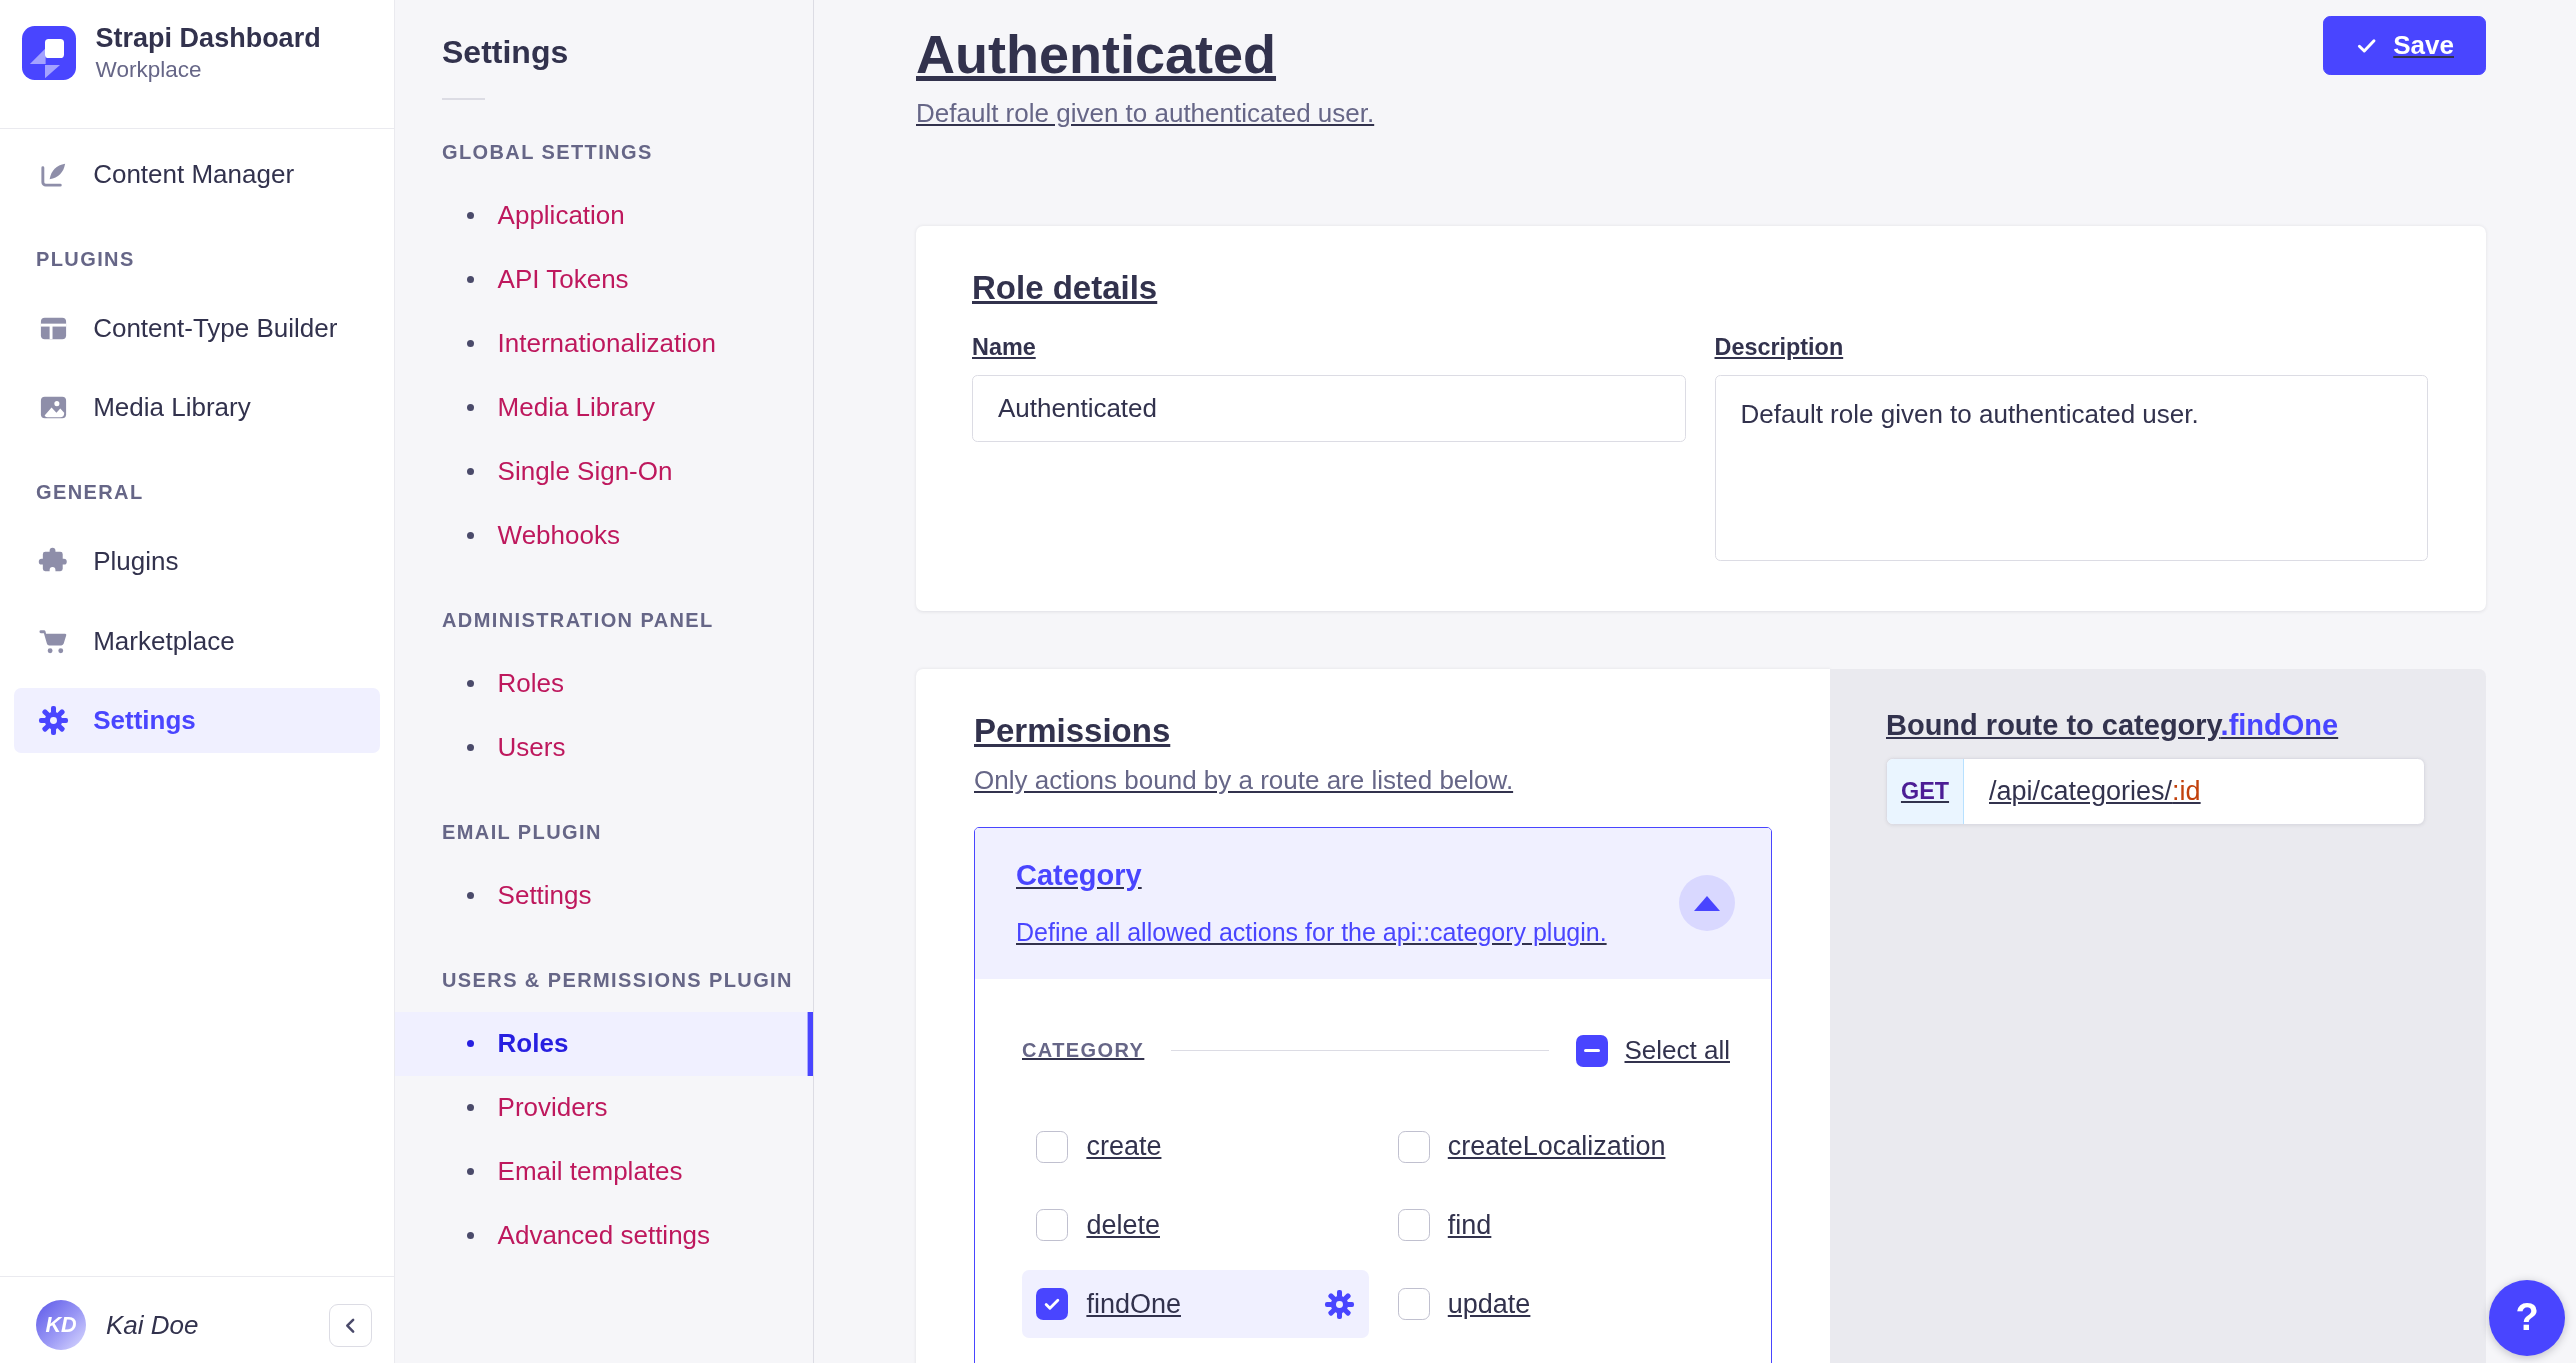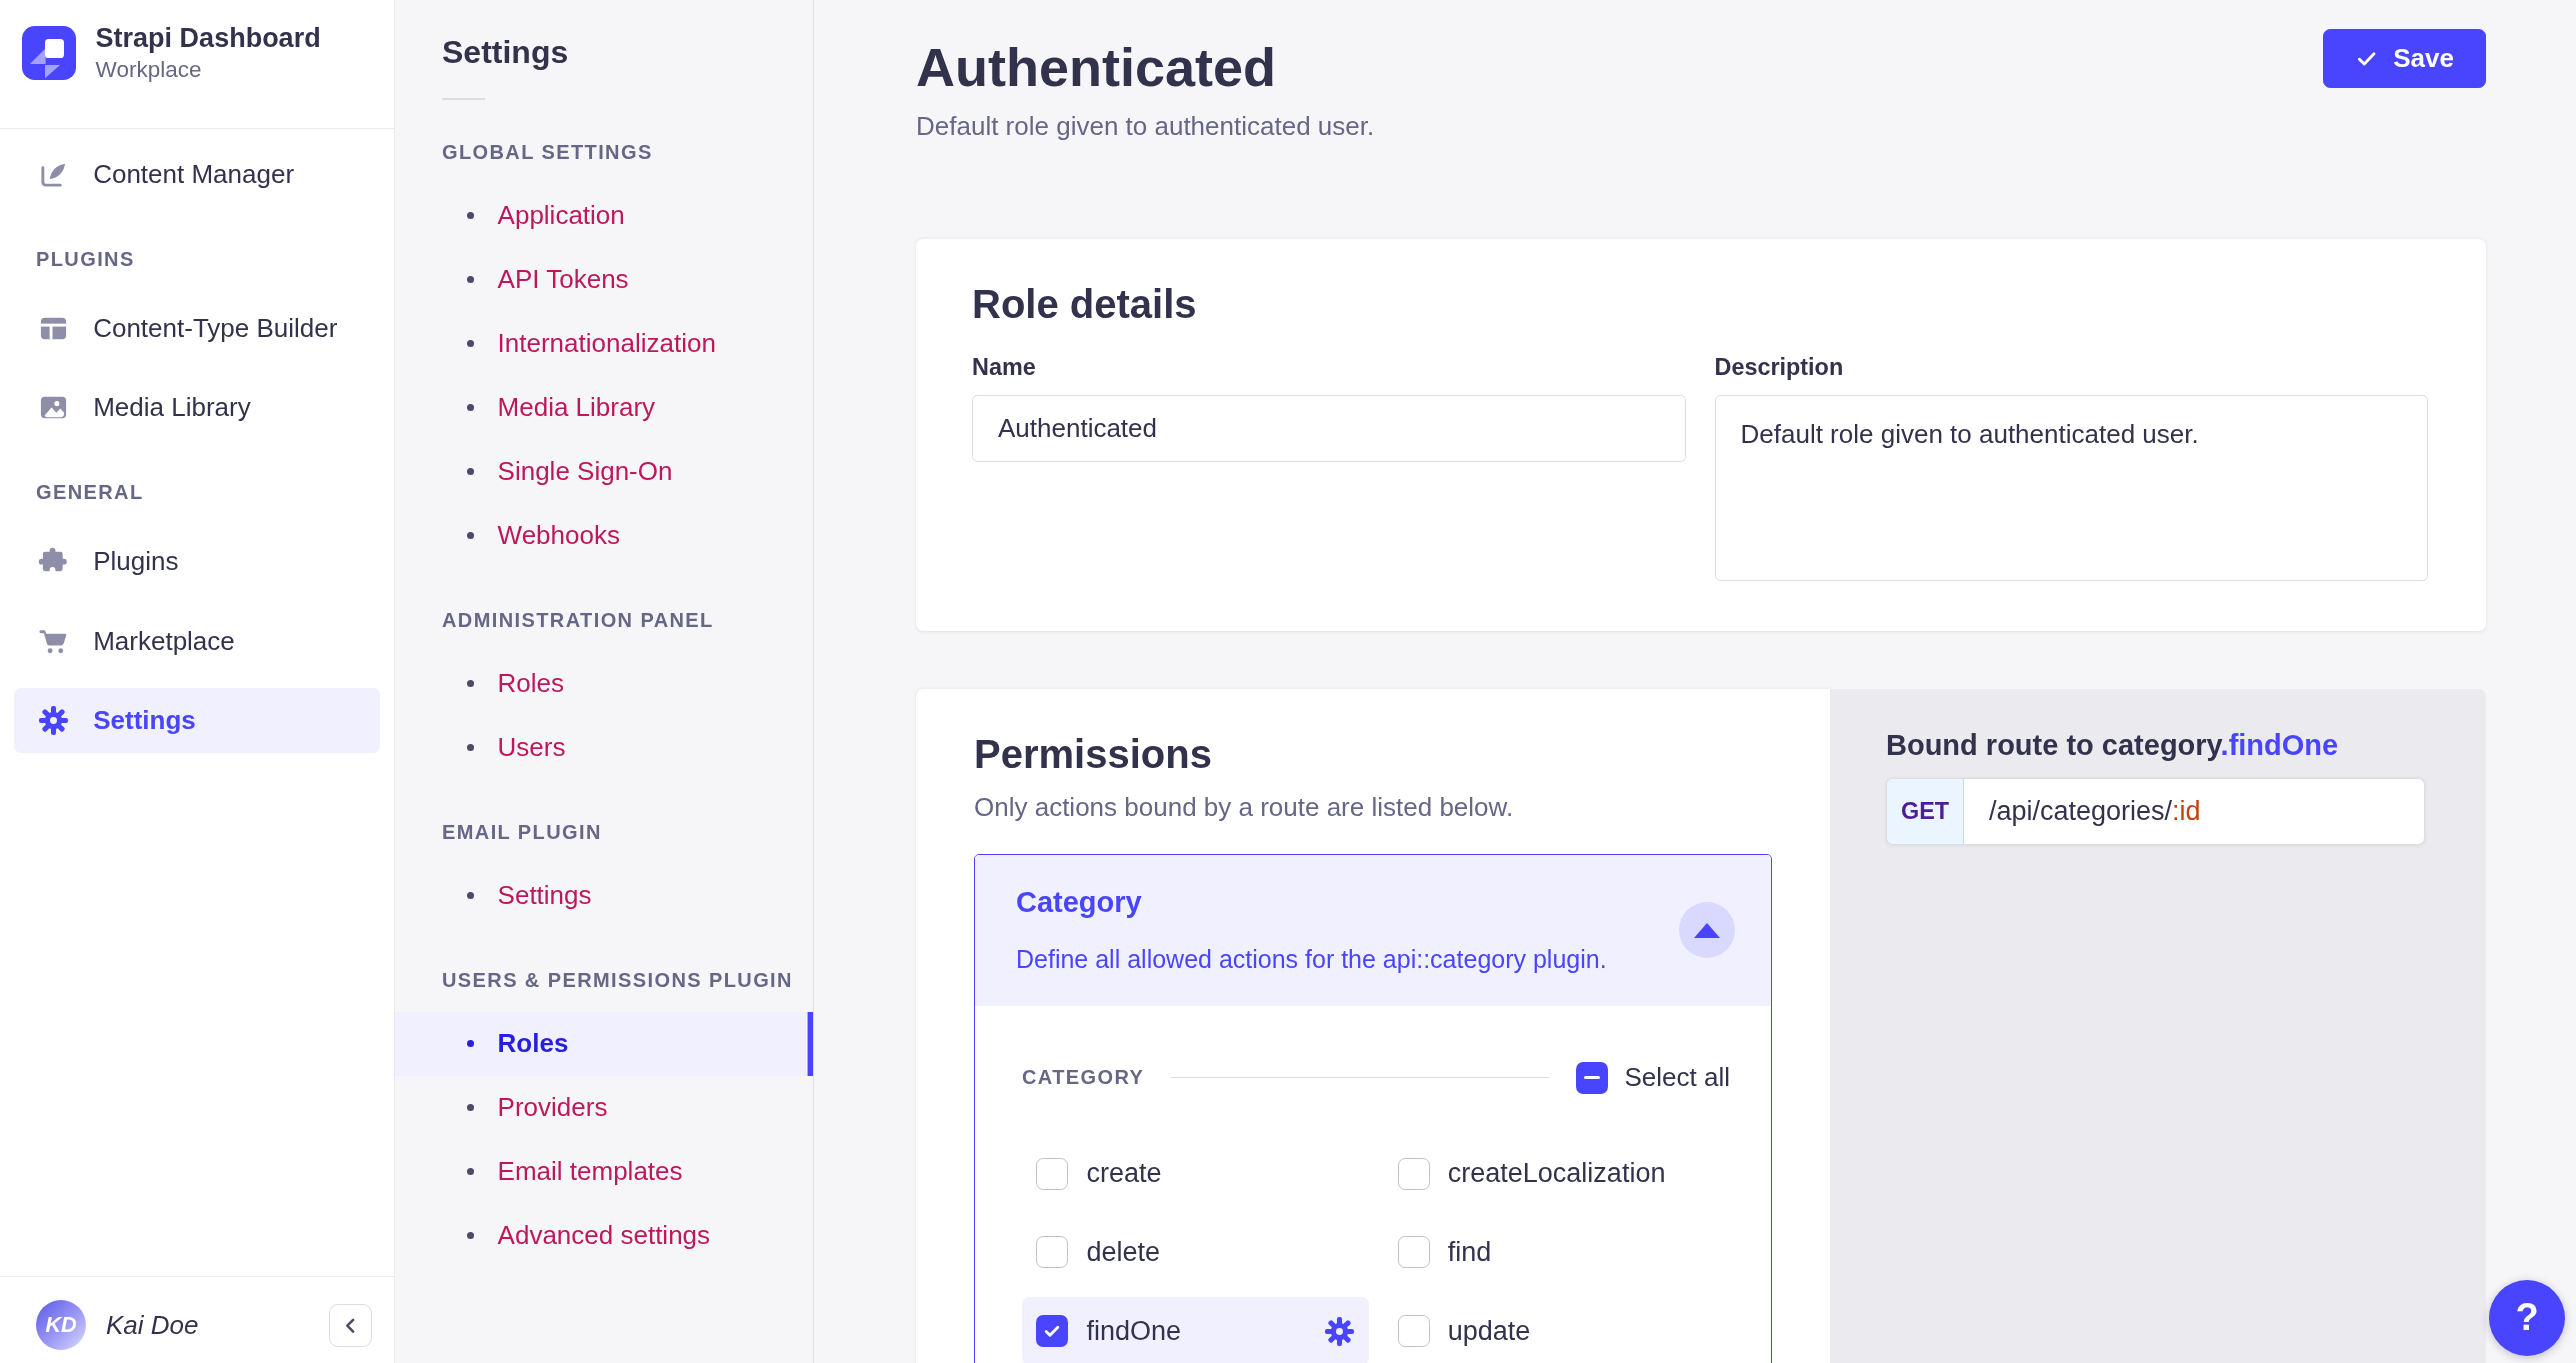--- a/index.html
+++ b/index.html
@@ -39,29 +39,29 @@
   .subnav-divider { width:43px; height:1.8px; background:#dcdce4; margin:27px 0 0 47px; }
   .subnav-header { font-size:20px; font-weight:700; letter-spacing:1.4px; color:#666687; margin:41px 0 20px 47px; }
   .subnav-item { height:64px; display:flex; align-items:center; gap:23.4px; padding-left:72px; cursor:pointer; }
   .subnav-item .dot { width:7.2px; height:7.2px; border-radius:50%; background:#4a4a6a; flex-shrink:0; }
   .subnav-item .subnav-label { font-size:26px; color:#be185d; }
   .subnav-item.active { background:#f0f0ff; box-shadow:inset -5.4px 0 0 #4945ff; }
   .subnav-item.active .dot { background:#271fe0; }
   .subnav-item.active .subnav-label { color:#271fe0; font-weight:600; }
 
   
-  .main { flex:1; padding:13px 90px 0 102px; position:relative; }
+  .main { flex:1; padding:0 90px 0 102px; position:relative;text-decoration:underline; }
   .page-header { display:flex; justify-content:space-between; align-items:flex-start; padding-top:16px; }
   .page-title { font-size:54px; font-weight:700; color:#32324d; margin-top:7.2px; }
   .page-subtitle { font-size:26px; color:#666687; margin-top:12.6px; }
   .save-btn { display:flex; align-items:center; gap:14.4px; background:#4945ff; border:0.9px solid #4945ff; color:#fff; border-radius:7.2px; height:59px; padding:0 31px; font-size:26px; font-weight:600; font-family:inherit; cursor:pointer; }
   .save-btn svg { width:23.4px; height:23.4px; }
 
   .role-card { margin-top:97px; background:#fff; border-radius:7.2px; box-shadow:0 0.9px 3.6px rgba(33,33,52,.1); padding:43px 58px 47px 56px; }
-  .card-heading { font-size:40px; font-weight:600; color:#32324d; }
+  .card-heading { font-size:33px; font-weight:600; color:#32324d; }
   .role-form { display:grid; grid-template-columns:1fr 1fr; column-gap:29px; margin-top:27px; align-items:start; }
   .field-label { display:block; font-size:23.4px; font-weight:600; color:#32324d; margin-bottom:14.4px; }
   .text-input { width:100%; height:67px; border:0.9px solid #dcdce4; border-radius:5.4px; padding:0 25px; font-size:26px; color:#32324d; font-family:inherit; background:#fff; outline:none; }
   .textarea { width:100%; height:186px; border:0.9px solid #dcdce4; border-radius:5.4px; padding:20px 25px; font-size:26px; color:#32324d; font-family:inherit; background:#fff; resize:none; outline:none; line-height:1.4; }
 
   .permissions-wrap { display:flex; margin-top:58px; height:755px; align-items:stretch; }
   .perm-card { width:914px; flex-shrink:0; background:#fff; border-radius:7.2px 0 0 0; box-shadow:0 0.9px 3.6px rgba(33,33,52,.1); padding:43px 58px 0 58px; }
   .perm-subtitle { font-size:26px; color:#666687; margin-top:14.4px; }
 
   .accordion { margin-top:31px; border:1.8px solid #4945ff; border-radius:5px; overflow:hidden; height:641px; }

